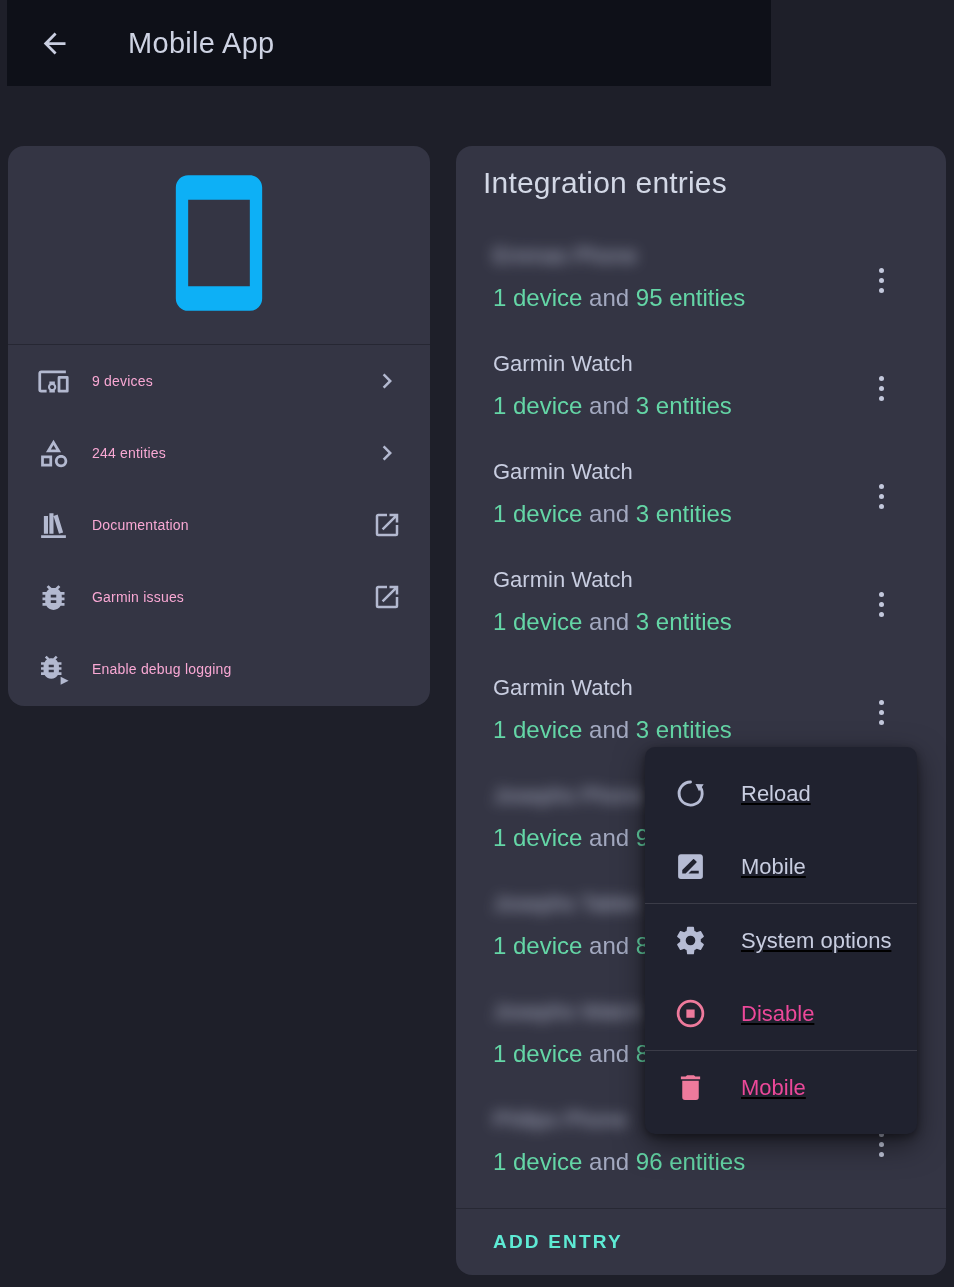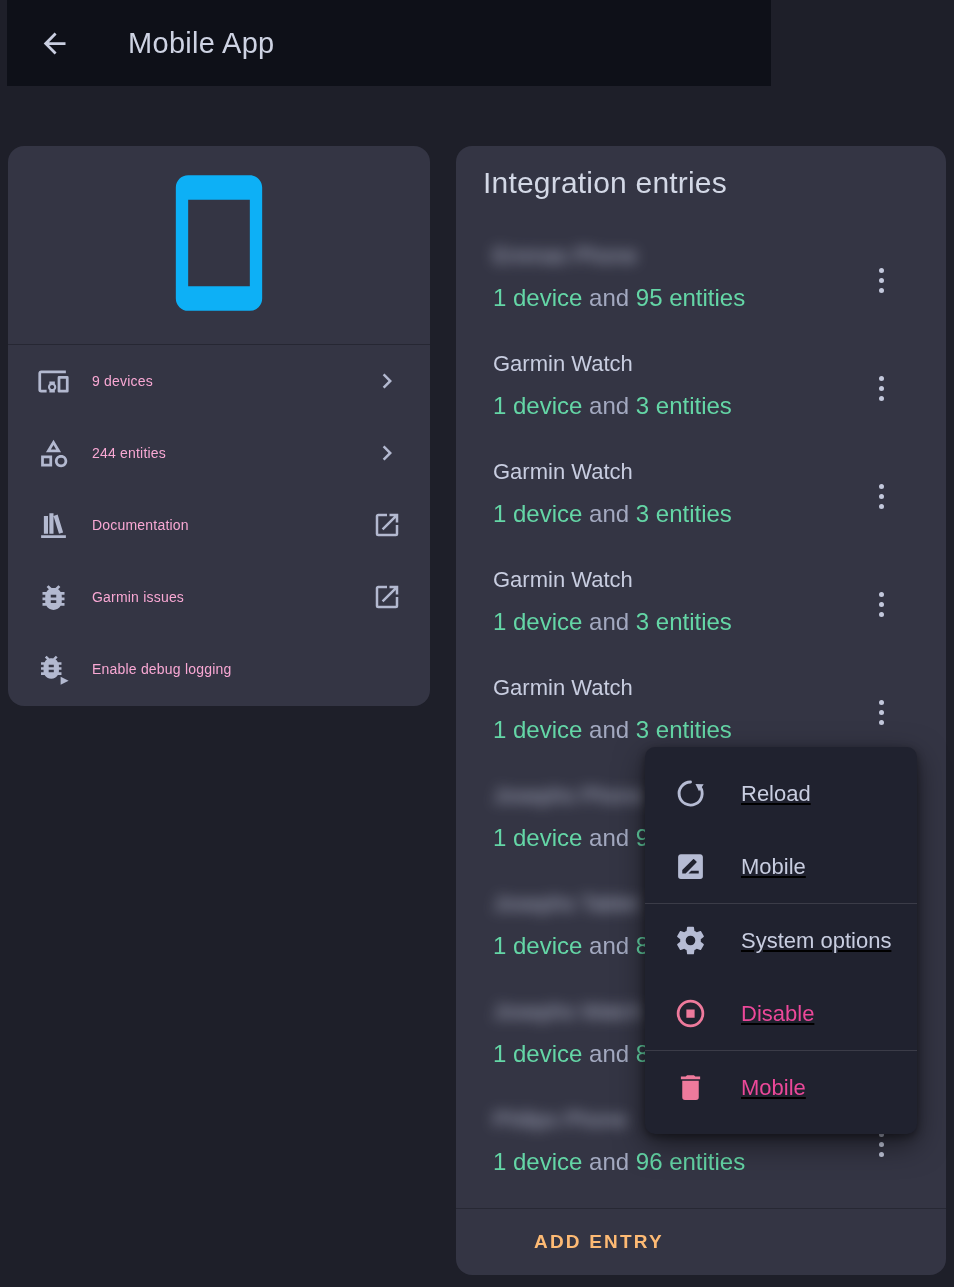--- a/index.html
+++ b/index.html
@@ -74,23 +74,22 @@
   .kebab-dots { display:flex; flex-direction:column; gap:5px; }
   .kebab-dots i { width:5px; height:5px; border-radius:50%; background:#c3c8dc; display:block; }
 
   .footer-divider {
     position:absolute; left:0; top:1062px; width:100%; height:1px; background:#272834;
   }
   .add-entry-btn {
     position:absolute; left:37px; top:1063px; height:66px;
     background:none; border:none; cursor:pointer;
     display:flex; align-items:center;
-    color:#fdba74; font-size:19px; font-weight:700; letter-spacing:2.2px;
+    color:#5eead4; font-size:19px; font-weight:700; letter-spacing:2.2px;
     font-family:"Liberation Sans", sans-serif;
-    margin-left:41px;
   }
 
   
   .context-menu {
     position:absolute; left:645px; top:747px; width:272px;
     background:#20222f; border-radius:10px; padding:10px 0;
     box-shadow:0 10px 30px rgba(0,0,0,.5), 0 3px 8px rgba(0,0,0,.4);
     z-index:10;
   }
   .menu-item {

